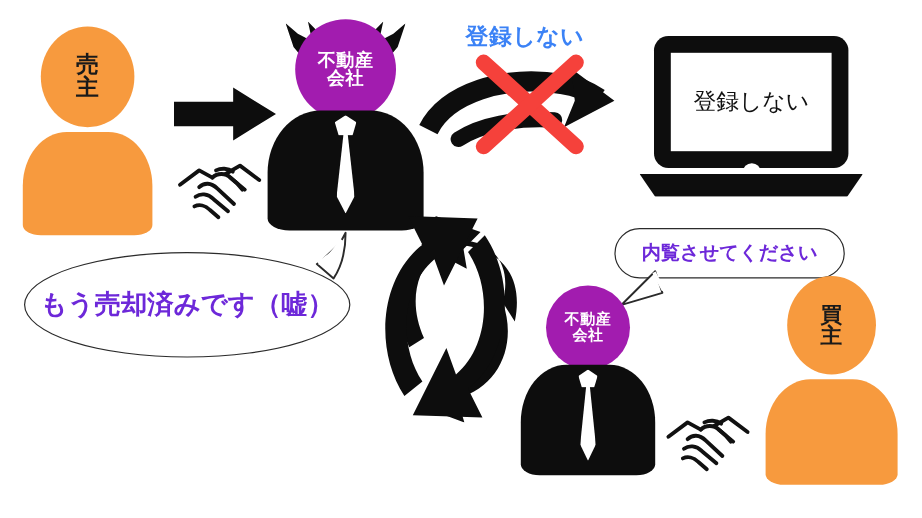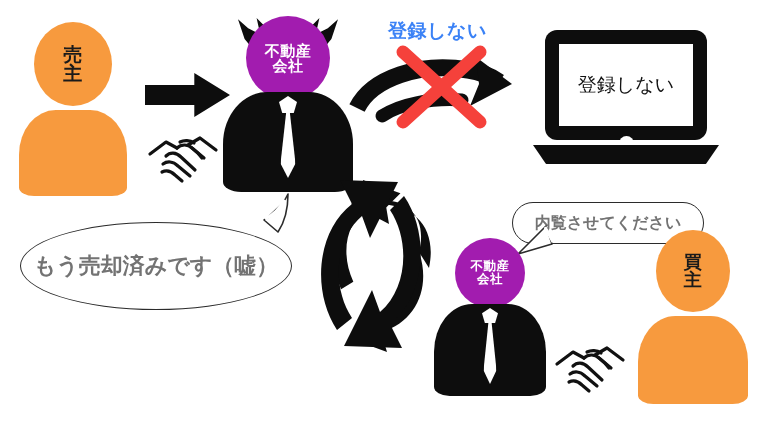--- a/index.html
+++ b/index.html
@@ -104,25 +104,24 @@
 
   
   .bubble {
     position: absolute;
     background: #ffffff;
     border: 1.6px solid #2b2b2b;
     border-radius: 50% / 50%;
     display: flex;
     align-items: center;
     justify-content: center;
-    color: #737373;
+    color: #6d28d9;
     font-weight: bold;
     white-space: nowrap;
     box-sizing: border-box;
-    margin-top: 12px;
   }
   .bubble.rounded-rect {
     border-radius: 26px;
   }
 
   
   .laptop { position: absolute; }
   .laptop .lid {
     position: absolute;
     left: 0; top: 0;

